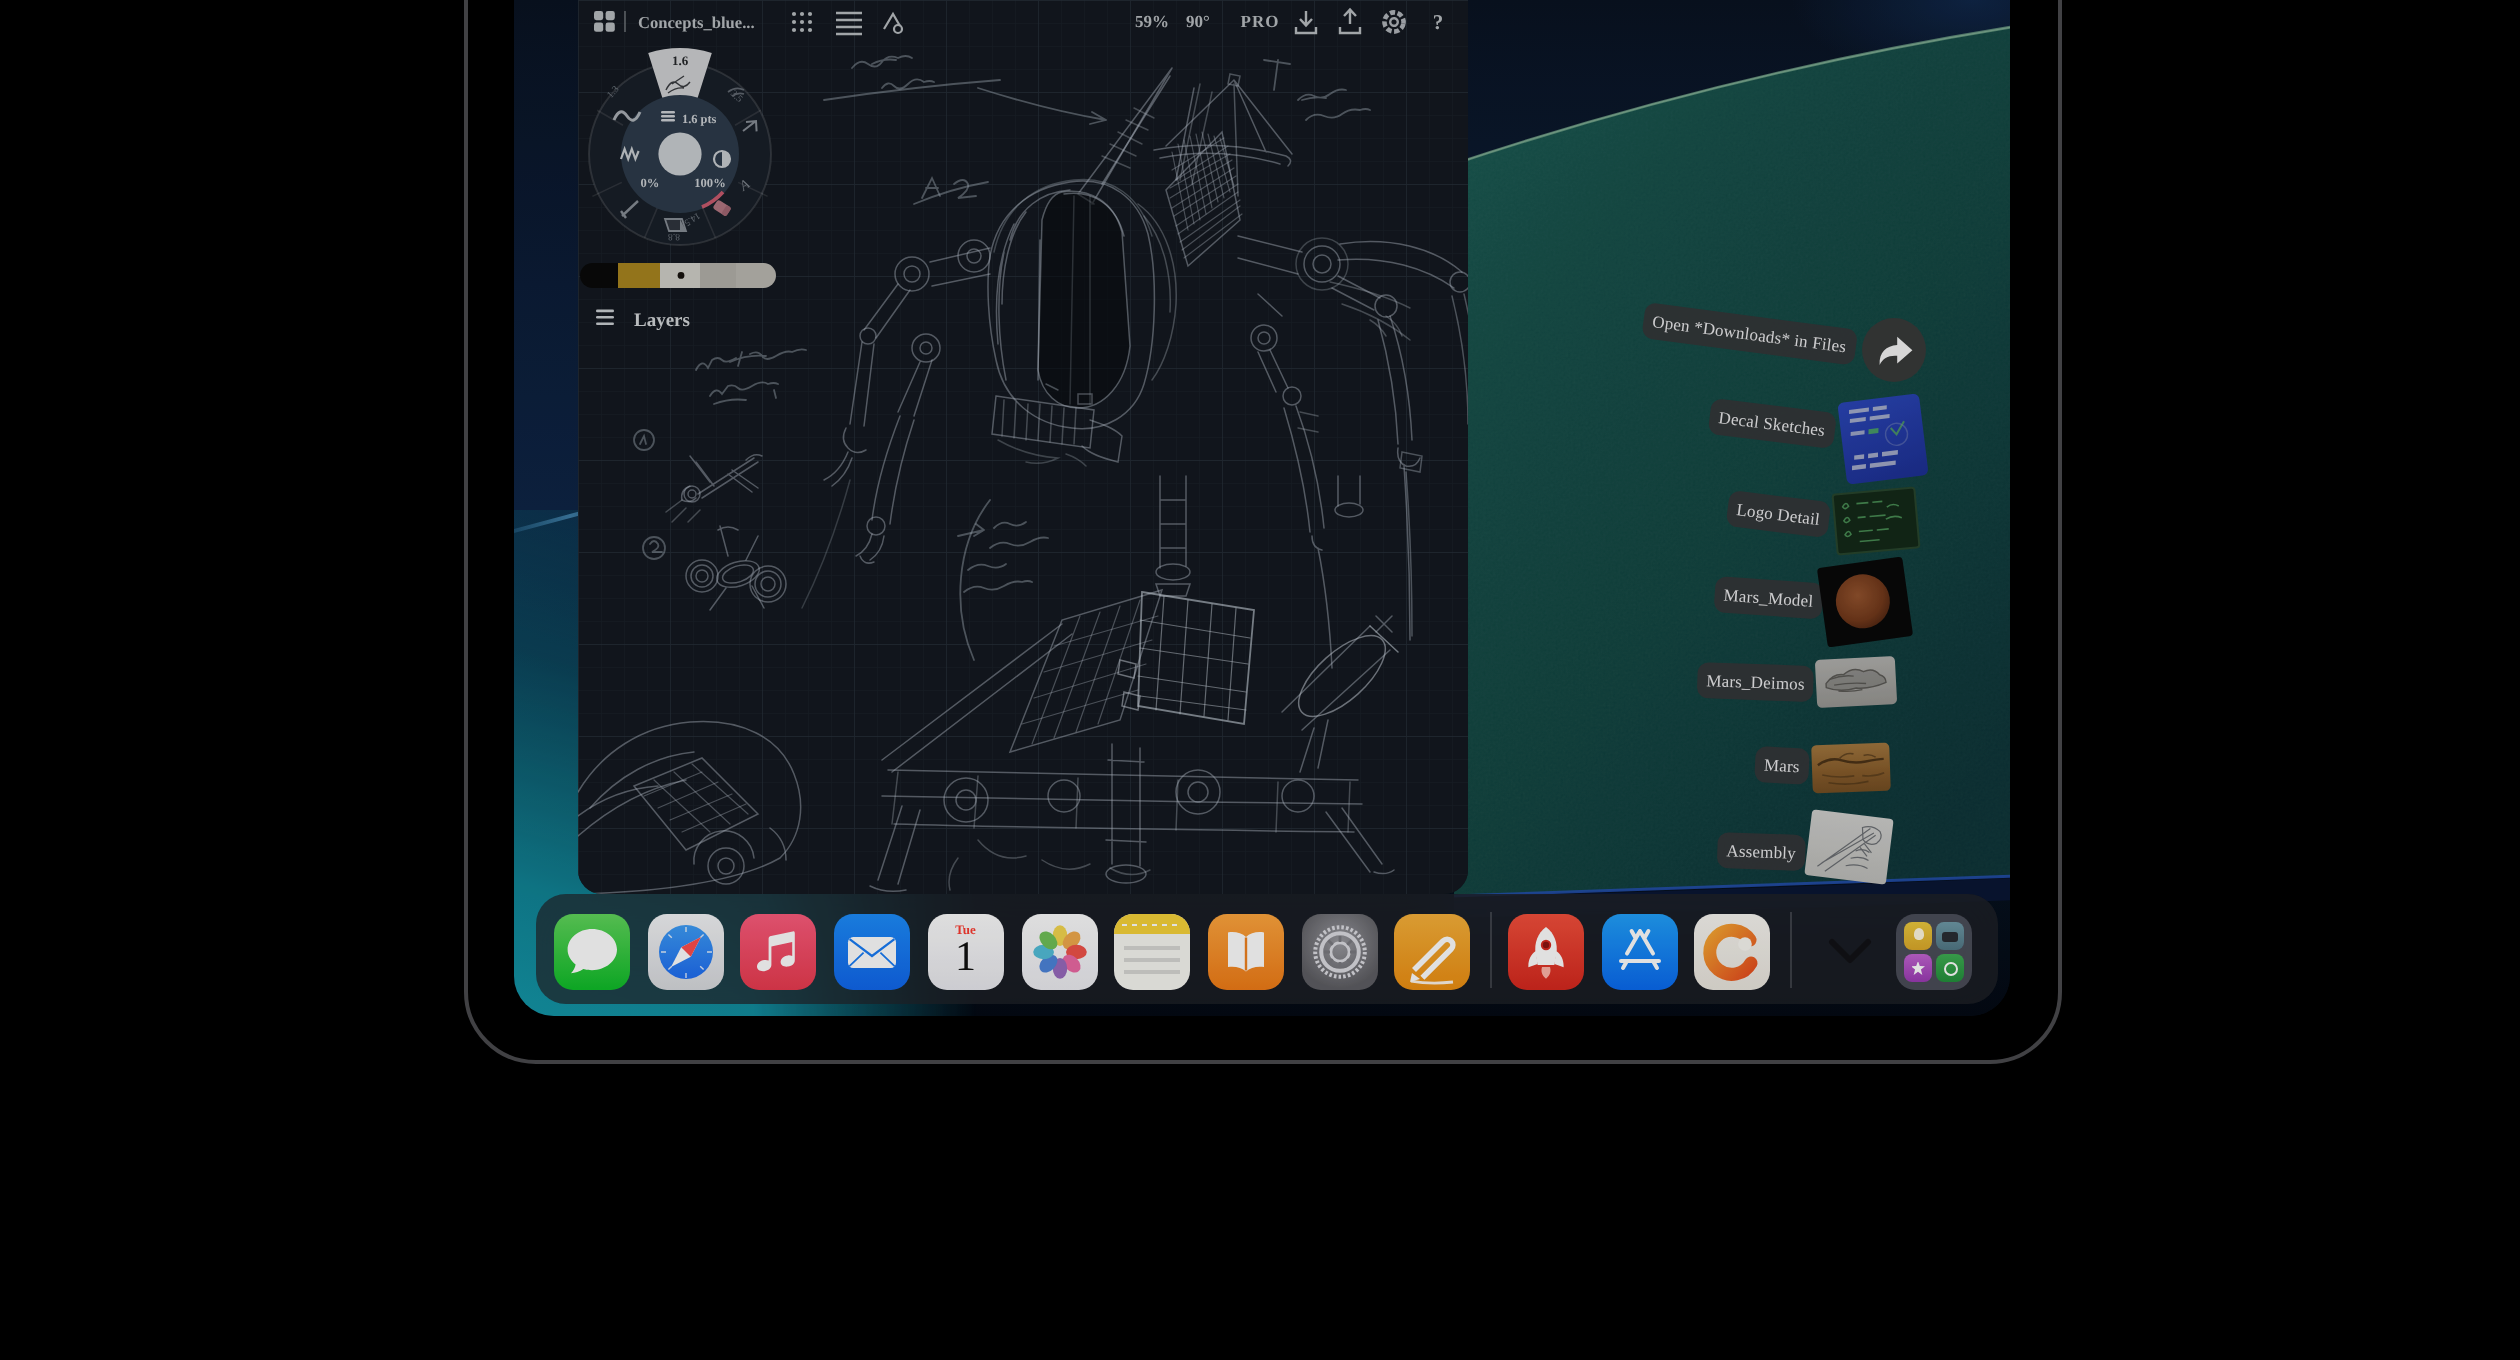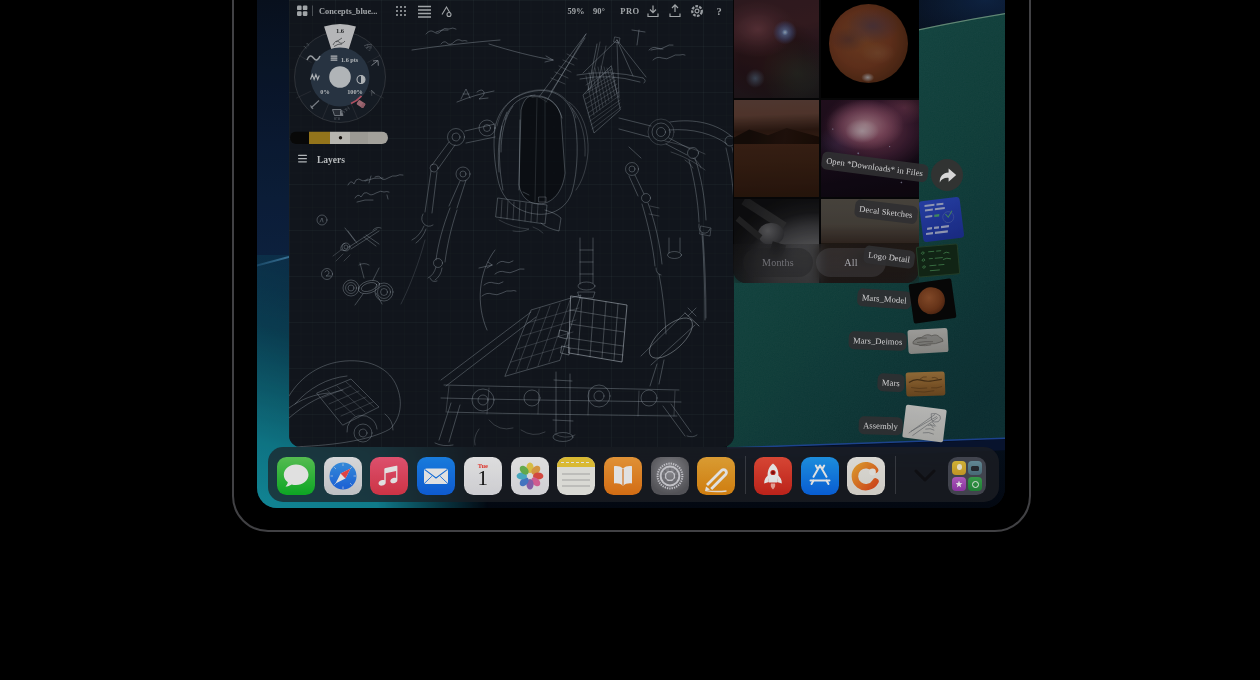--- a/index.html
+++ b/index.html
@@ -335,70 +335,20 @@
         <circle cx="51.5" cy="137.7" r="1.7" fill="#17130e"></circle>
         <g fill="#c9cdd1">
           <rect x="9" y="154.8" width="9" height="1.3" rx="0.65"></rect>
               <rect x="9" y="158" width="9" height="1.3" rx="0.65"></rect>
               <rect x="9" y="161.2" width="9" height="1.3" rx="0.65"></rect>
           <text x="28" y="163" font-size="9.5" font-weight="600" fill="#d2d5d8">Layers</text>
         </g>
       </g>
     </svg>
     </div>
-    <div id="photos">
-      <div class="pcell" style="left:1px;top:0;width:85px;height:98px;background:
-        radial-gradient(3px 3px at 60% 33%,rgba(225,240,255,1),rgba(170,200,245,.8) 45%,rgba(120,150,220,0) 100%),
-        radial-gradient(16px 16px at 60% 33%,rgba(140,175,235,.85),rgba(95,125,200,.45) 45%,rgba(50,70,130,0) 75%),
-        radial-gradient(12px 12px at 25% 80%,rgba(130,180,220,.5),rgba(80,120,180,0) 80%),
-        radial-gradient(40px 30px at 28% 30%,rgba(150,85,95,.75),rgba(110,60,70,.4) 60%,rgba(80,40,50,0) 95%),
-        radial-gradient(45px 40px at 75% 75%,rgba(60,80,60,.5),rgba(40,55,45,0) 85%),
-        radial-gradient(55px 45px at 45% 60%,rgba(60,30,32,.9),rgba(45,22,25,.5) 60%,rgba(35,18,20,0) 95%),
-        linear-gradient(165deg,#472830 0%,#4e2a30 35%,#38202a 60%,#252024 100%);"></div>
-      <div class="pcell" style="left:88px;top:0;width:98px;height:98px;background:#020202;">
-        <div style="position:absolute;left:8px;top:4px;width:79px;height:79px;border-radius:50%;background:
-          radial-gradient(10px 7px at 49% 93%,rgba(225,225,230,.9),rgba(225,225,230,0) 65%),
-          radial-gradient(34px 22px at 55% 28%,rgba(80,70,105,.6),rgba(80,70,105,0) 80%),
-          radial-gradient(24px 16px at 25% 45%,rgba(75,55,70,.45),rgba(75,55,70,0) 78%),
-          radial-gradient(22px 14px at 62% 62%,rgba(180,120,80,.5),rgba(180,120,80,0) 80%),
-          radial-gradient(circle at 42% 45%,#a45c32 0%,#91492a 45%,#703a1e 72%,#542a12 100%);"></div>
-      </div>
-      <div class="pcell" style="left:1px;top:100px;width:85px;height:97px;background:
-        linear-gradient(178deg,#7a564c 0%,#7a5244 16%,#3e241a 32%,#55301f 46%,#4a2a1a 70%,#3a2012 100%);">
-        <div style="position:absolute;left:0;top:28px;width:100%;height:16px;background:linear-gradient(100deg,#1f120d 20%,#301b12 60%,#241209 100%);clip-path:polygon(0 60%,18% 10%,40% 45%,62% 0%,100% 55%,100% 100%,0 100%);"></div>
-      </div>
-      <div class="pcell" style="left:88px;top:100px;width:98px;height:97px;background:
-        radial-gradient(1.2px 1.2px at 22% 62%,rgba(220,220,255,.9),rgba(0,0,0,0) 90%),
-        radial-gradient(1.2px 1.2px at 55% 72%,rgba(220,220,255,.8),rgba(0,0,0,0) 90%),
-        radial-gradient(1.5px 1.5px at 38% 55%,rgba(200,210,255,.9),rgba(0,0,0,0) 90%),
-        radial-gradient(1.2px 1.2px at 70% 48%,rgba(220,220,255,.7),rgba(0,0,0,0) 90%),
-        radial-gradient(1.4px 1.4px at 82% 85%,rgba(220,220,255,.8),rgba(0,0,0,0) 90%),
-        radial-gradient(1.2px 1.2px at 12% 30%,rgba(220,220,255,.7),rgba(0,0,0,0) 90%),
-        radial-gradient(20px 14px at 42% 32%,rgba(250,225,235,.9),rgba(250,225,235,0) 85%),radial-gradient(46px 30px at 45% 26%,rgba(235,180,195,.9),rgba(200,120,150,.6) 50%,rgba(150,70,110,0) 85%),
-        radial-gradient(62px 48px at 55% 32%,rgba(185,95,125,.8),rgba(135,65,105,.45) 55%,rgba(70,35,65,0) 88%),radial-gradient(30px 20px at 85% 8%,rgba(170,90,115,.6),rgba(170,90,115,0) 85%),
-        radial-gradient(30px 22px at 18% 45%,rgba(90,80,140,.4),rgba(60,50,100,0) 80%),
-        linear-gradient(170deg,#33182c 0%,#2a1528 40%,#1a0f1e 75%,#140b18 100%);"></div>
-      <div class="pcell" style="left:1px;top:199px;width:85px;height:84px;background:
-        radial-gradient(95px 85px at 95% 95%,#8e8e90 0%,#77777a 40%,#4e4e52 62%,#232326 78%,#141416 100%);">
-        <div style="position:absolute;left:6px;top:10px;width:48px;height:9px;background:linear-gradient(90deg,#28282a,#444446);transform:rotate(33deg);"></div>
-        <div style="position:absolute;left:24px;top:24px;width:26px;height:22px;border-radius:50%;background:radial-gradient(circle at 38% 35%,#7e7e82,#3e3e42 85%);"></div>
-        <div style="position:absolute;left:0px;top:26px;width:30px;height:6px;background:#333335;transform:rotate(40deg);"></div>
-        <div style="position:absolute;left:36px;top:44px;width:14px;height:16px;background:#2e2e30;transform:rotate(18deg);"></div>
-      </div>
-      <div class="pcell" style="left:88px;top:199px;width:98px;height:84px;background:
-        linear-gradient(180deg,#6e675e 0%,#675f55 30%,#4e4038 48%,#3c2c22 62%,#30211a 100%);">
-        <div style="position:absolute;left:0;top:44px;width:98px;height:10px;background:linear-gradient(180deg,rgba(30,22,16,.55),rgba(30,22,16,0));"></div>
-        <div style="position:absolute;left:22px;top:50px;width:52px;height:18px;background:radial-gradient(26px 10px at 50% 55%,#191009 25%,rgba(35,24,15,.5) 70%,rgba(35,24,15,0) 100%);"></div>
-      </div>
-      <div id="pdim"></div>
-      <div id="pbar">
-        <div class="ppill" style="left:10px;width:70px;background:rgba(38,38,40,.40);color:#808086;">Months</div>
-        <div class="ppill" style="left:83px;width:70px;background:rgba(105,105,112,.30);color:#bebec4;">All</div>
-      </div>
-    </div>
     <div id="dragitems">
       <div class="dlabel" style="left:566px;top:151px;transform:rotate(7.5deg);transform-origin:left top;">Open *Downloads* in Files</div>
       <div style="position:absolute;left:674px;top:159px;width:32px;height:32px;border-radius:50%;background:#383b3a;">
         <svg width="32" height="32">
             <path d="M17.6,9.4 L25.2,16.1 L17.6,22.8 V18.9 C 13.2,18.6 10.5,20.1 8.8,23.5 C 8.5,17.1 12.1,13.9 17.6,13.5 Z" fill="#f4f4f4"></path>
           </svg>
       </div>
       <div class="dlabel" style="left:599px;top:199px;transform:rotate(7deg);transform-origin:left top;">Decal Sketches</div>
       <div class="dthumb" style="left:664px;top:199px;width:41px;height:41px;border-radius:3px;transform:rotate(-7deg);background:linear-gradient(165deg,#2e51e0,#1f37b4);">
         <svg width="41" height="41">

